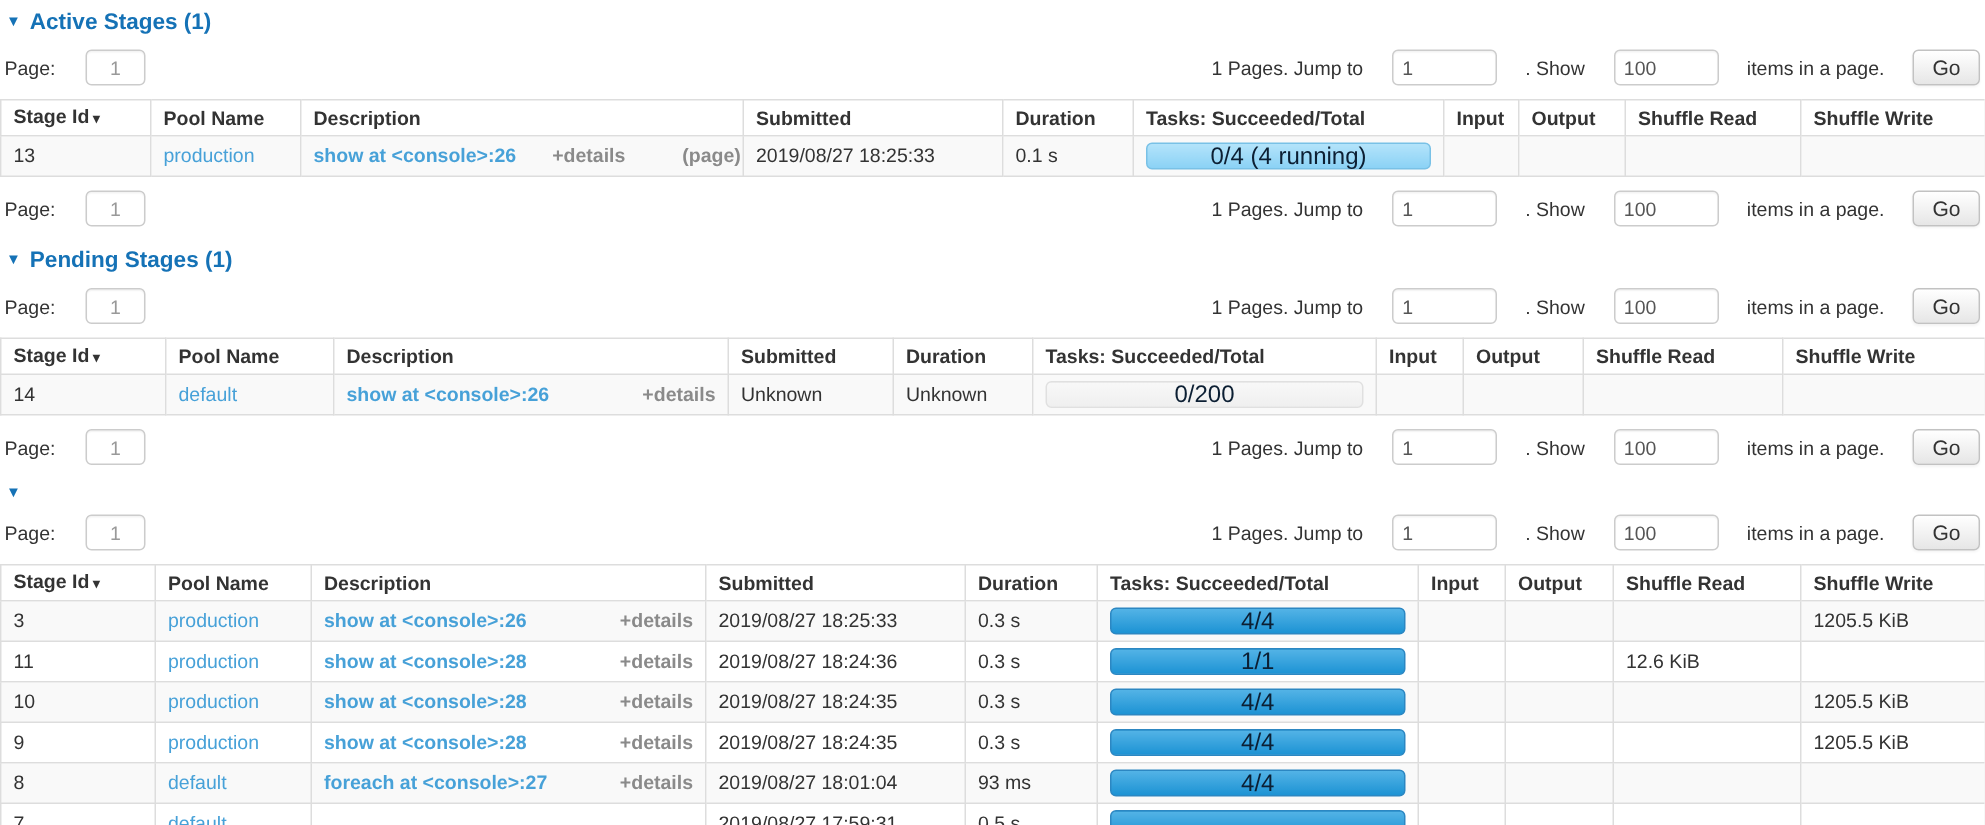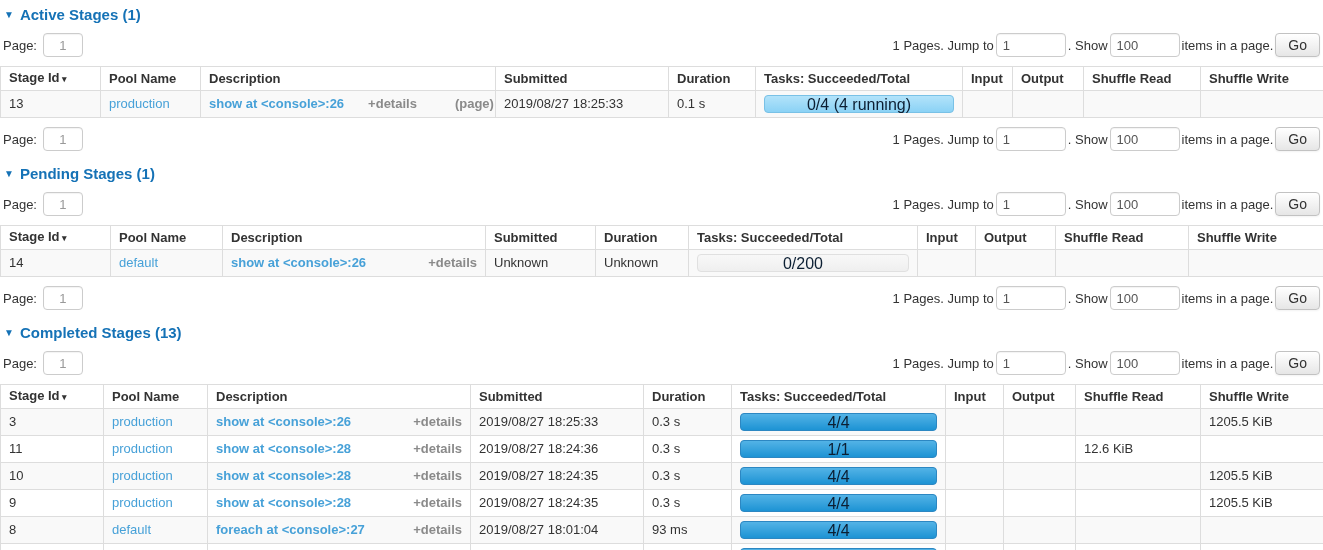--- a/index.html
+++ b/index.html
@@ -17,22 +17,22 @@
     margin:14px 0 4px 4px; cursor:pointer; line-height:18px;
   }
   section:first-child .section-title { margin-top:4px; }
   .tri { font-size:10px; line-height:10px; }
 
   
   .pagebar {
     display:flex; justify-content:space-between; align-items:center;
     margin:9px 0; padding:0 3px;
   }
-  .pb-left, .pb-right { display:flex; align-items:center; gap:6px; }
-  .pb-right { gap:2px;margin-left:26px; }
+  .pb-left, .pb-right { display:flex; align-items:center; gap:20px; }
+  .pb-right { gap:19px;margin-left:26px; }
   input {
     font-family:"Liberation Sans", sans-serif; font-size:13px;
     border:1px solid #ccc; border-radius:4px; height:20px;
     box-shadow:inset 0 1px 1px rgba(0,0,0,.05); outline:none;
   }
   .page-input { width:34px; text-align:center; color:#999; }
   .jump-input, .show-input { width:56px; padding:1px 6px; color:#555; }
   .go-btn {
     font-family:"Liberation Sans", sans-serif; font-size:14px; color:#333;
     background:linear-gradient(#ffffff,#e6e6e6);
@@ -254,21 +254,20 @@
       <span>items in a page.</span>
       <button class="go-btn">Go</button>
     </div>
   </div>
 
   </section>
 
   <section>
     <div class="section-title">
       <span class="tri">▼</span>
-      <span>Completed Stages (13)</span>
     </div>
 
   <div class="pagebar">
     <div class="pb-left">
       <span>Page:</span>
       <input class="page-input" value="1" style="">
     </div>
     <div class="pb-right">
       <span>1 Pages. Jump to</span>
       <input class="jump-input" value="1" style="">

